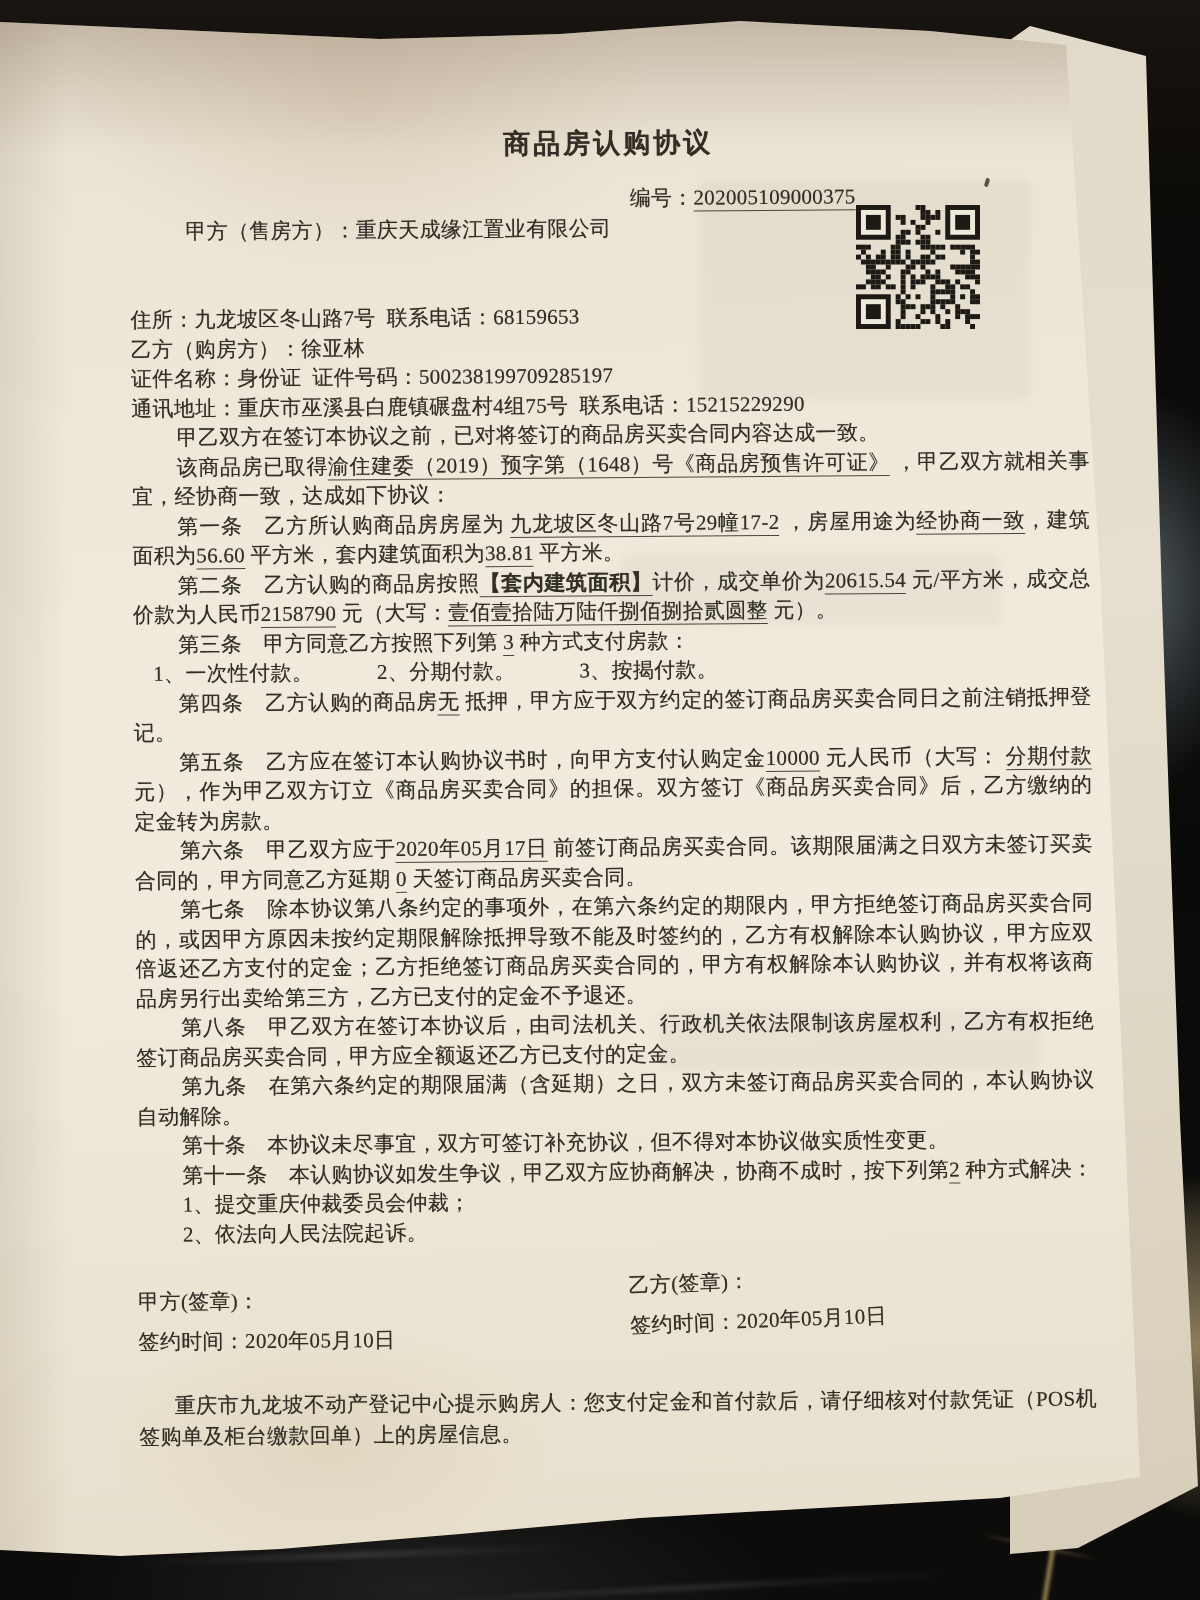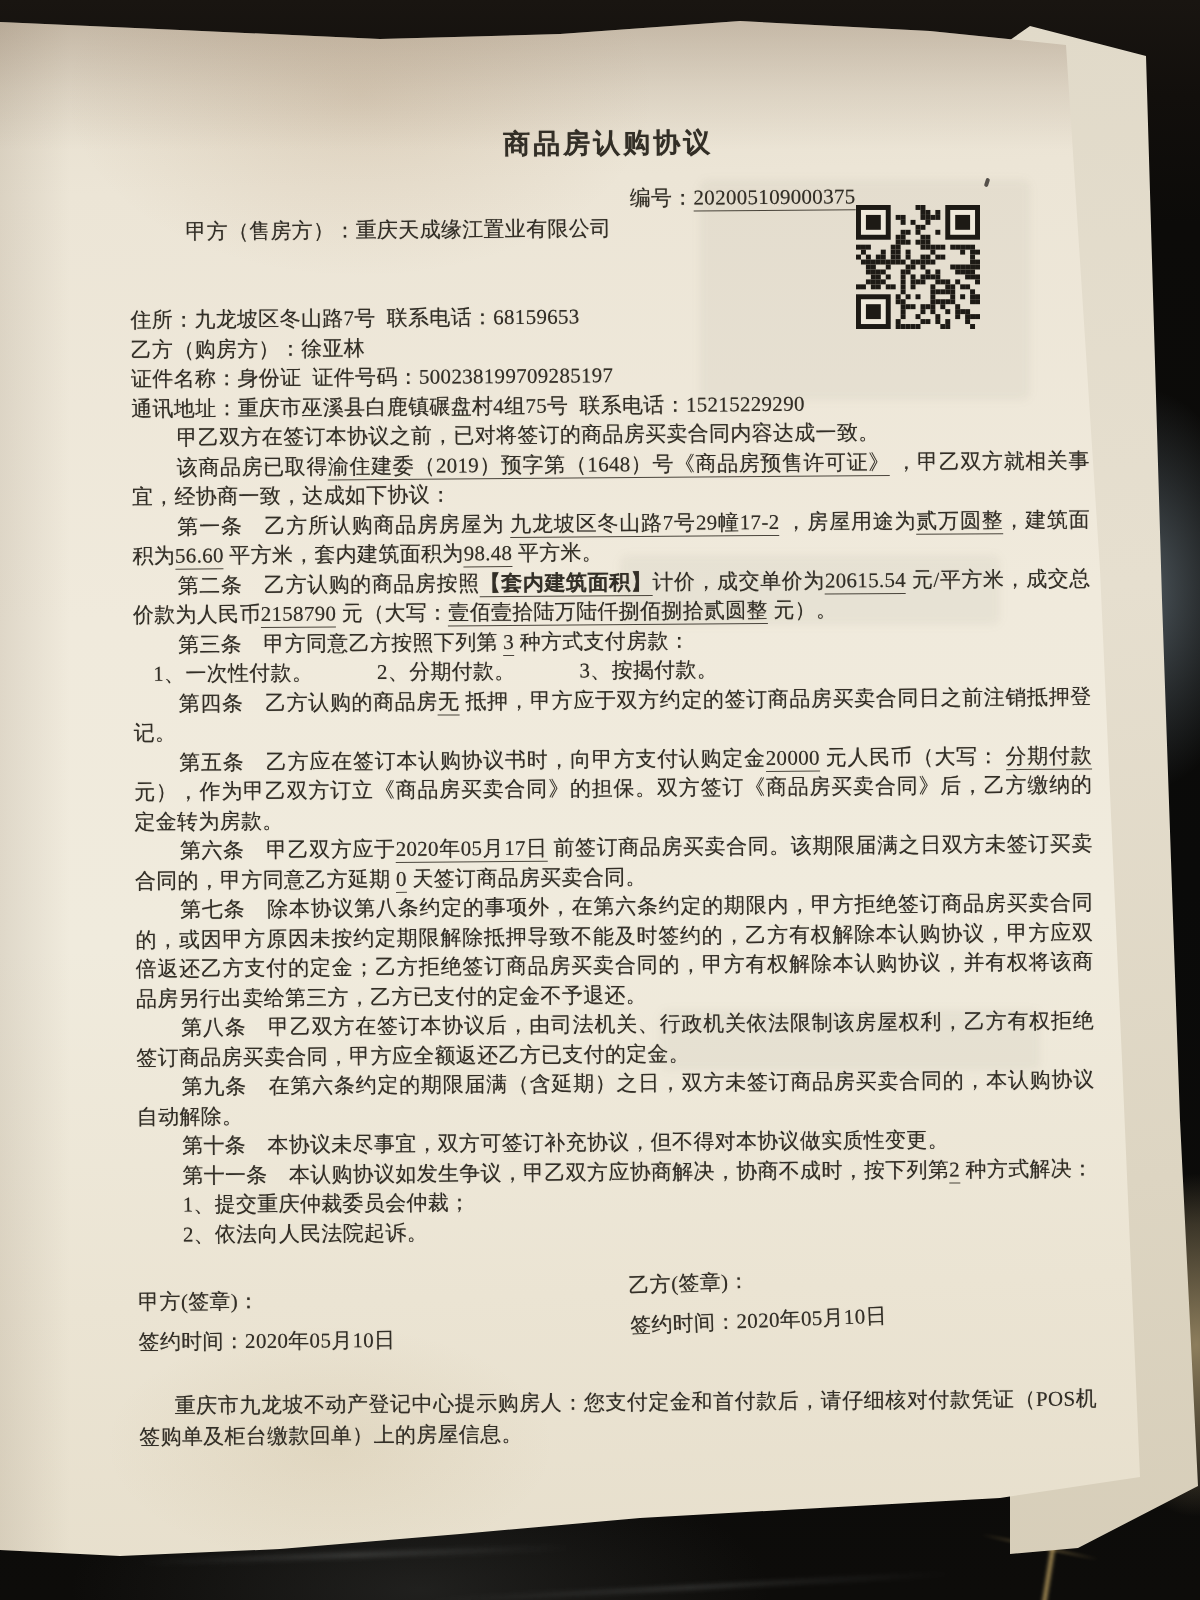--- a/index.html
+++ b/index.html
@@ -318,26 +318,26 @@
         </div>
         <div class="hline">住所：九龙坡区冬山路7号  联系电话：68159653</div>
         <div class="hline">乙方（购房方）：徐亚林</div>
         <div class="hline">证件名称：身份证  证件号码：500238199709285197</div>
         <div class="hline">通讯地址：重庆市巫溪县白鹿镇碾盘村4组75号  联系电话：15215229290</div>
       </div>
 
       <div class="paras">
         <p class="ind2"><span>甲乙双方在签订本协议之前，已对将签订的商品房买卖合同内容达成一致。</span></p>
         <p class="ind2"><span>该商品房已取得</span><span class="u">渝住建委（2019）预字第（1648）号《商品房预售许可证》</span><span> ，甲乙双方就相关事宜，经协商一致，达成如下协议：</span></p>
-        <p class="ind2"><span>第一条　乙方所认购商品房房屋为 </span><span class="u">九龙坡区冬山路7号29幢17-2</span><span> ，房屋用途为</span><span class="u">贰万圆整</span><span>，建筑面积为</span><span class="u">56.60</span><span> 平方米，套内建筑面积为</span><span class="u">98.48</span><span> 平方米。</span></p>
+        <p class="ind2"><span>第一条　乙方所认购商品房房屋为 </span><span class="u">九龙坡区冬山路7号29幢17-2</span><span> ，房屋用途为</span><span class="u">经协商一致</span><span>，建筑面积为</span><span class="u">56.60</span><span> 平方米，套内建筑面积为</span><span class="u">38.81</span><span> 平方米。</span></p>
         <p class="ind2"><span>第二条　乙方认购的商品房按照</span><span class="u b">【套内建筑面积】</span><span>计价，成交单价为</span><span class="u">20615.54</span><span> 元/平方米，成交总价款为人民币</span><span class="u">2158790</span><span> 元（大写：</span><span class="u">壹佰壹拾陆万陆仟捌佰捌拾贰圆整</span><span> 元）。</span></p>
         <p class="ind2"><span>第三条　甲方同意乙方按照下列第 </span><span class="u">3</span><span> 种方式支付房款：</span></p>
         <p class="ind1"><span>1、一次性付款。　　　2、分期付款。　　　3、按揭付款。</span></p>
         <p class="ind2"><span>第四条　乙方认购的商品房</span><span class="u">无</span><span> 抵押，甲方应于双方约定的签订商品房买卖合同日之前注销抵押登记。</span></p>
-        <p class="ind2"><span>第五条　乙方应在签订本认购协议书时，向甲方支付认购定金</span><span class="u">20000</span><span> 元人民币（大写： </span><span class="u">分期付款</span><span> 元），作为甲乙双方订立《商品房买卖合同》的担保。双方签订《商品房买卖合同》后，乙方缴纳的定金转为房款。</span></p>
+        <p class="ind2"><span>第五条　乙方应在签订本认购协议书时，向甲方支付认购定金</span><span class="u">10000</span><span> 元人民币（大写： </span><span class="u">分期付款</span><span> 元），作为甲乙双方订立《商品房买卖合同》的担保。双方签订《商品房买卖合同》后，乙方缴纳的定金转为房款。</span></p>
         <p class="ind2"><span>第六条　甲乙双方应于</span><span class="u">2020年05月17日</span><span> 前签订商品房买卖合同。该期限届满之日双方未签订买卖合同的，甲方同意乙方延期 </span><span class="u">0</span><span> 天签订商品房买卖合同。</span></p>
         <p class="ind2"><span>第七条　除本协议第八条约定的事项外，在第六条约定的期限内，甲方拒绝签订商品房买卖合同的，或因甲方原因未按约定期限解除抵押导致不能及时签约的，乙方有权解除本认购协议，甲方应双倍返还乙方支付的定金；乙方拒绝签订商品房买卖合同的，甲方有权解除本认购协议，并有权将该商品房另行出卖给第三方，乙方已支付的定金不予退还。</span></p>
         <p class="ind2"><span>第八条　甲乙双方在签订本协议后，由司法机关、行政机关依法限制该房屋权利，乙方有权拒绝签订商品房买卖合同，甲方应全额返还乙方已支付的定金。</span></p>
         <p class="ind2"><span>第九条　在第六条约定的期限届满（含延期）之日，双方未签订商品房买卖合同的，本认购协议自动解除。</span></p>
         <p class="ind2"><span>第十条　本协议未尽事宜，双方可签订补充协议，但不得对本协议做实质性变更。</span></p>
         <p class="ind2"><span>第十一条　本认购协议如发生争议，甲乙双方应协商解决，协商不成时，按下列第</span><span class="u">2</span><span> 种方式解决：</span></p>
         <p class="ind2"><span>1、提交重庆仲裁委员会仲裁；</span></p>
         <p class="ind2"><span>2、依法向人民法院起诉。</span></p>
       </div>
 

